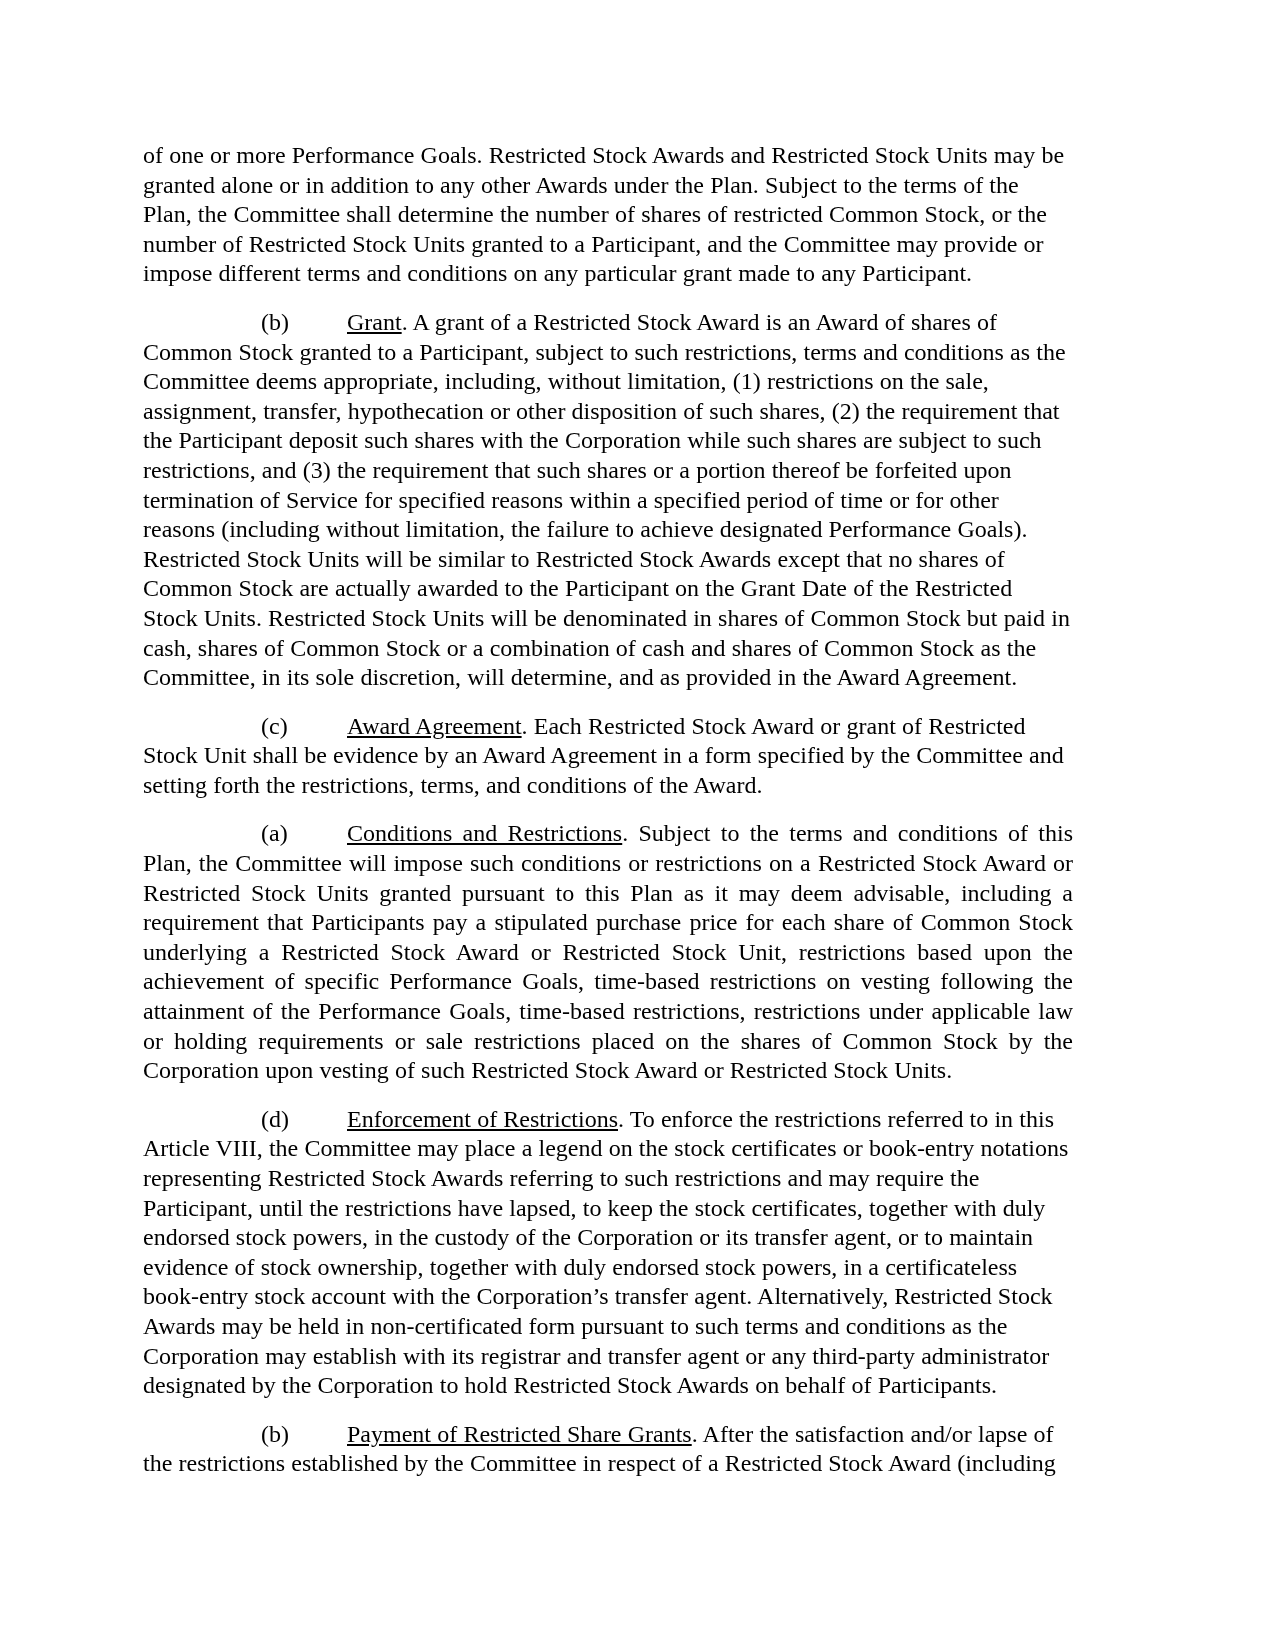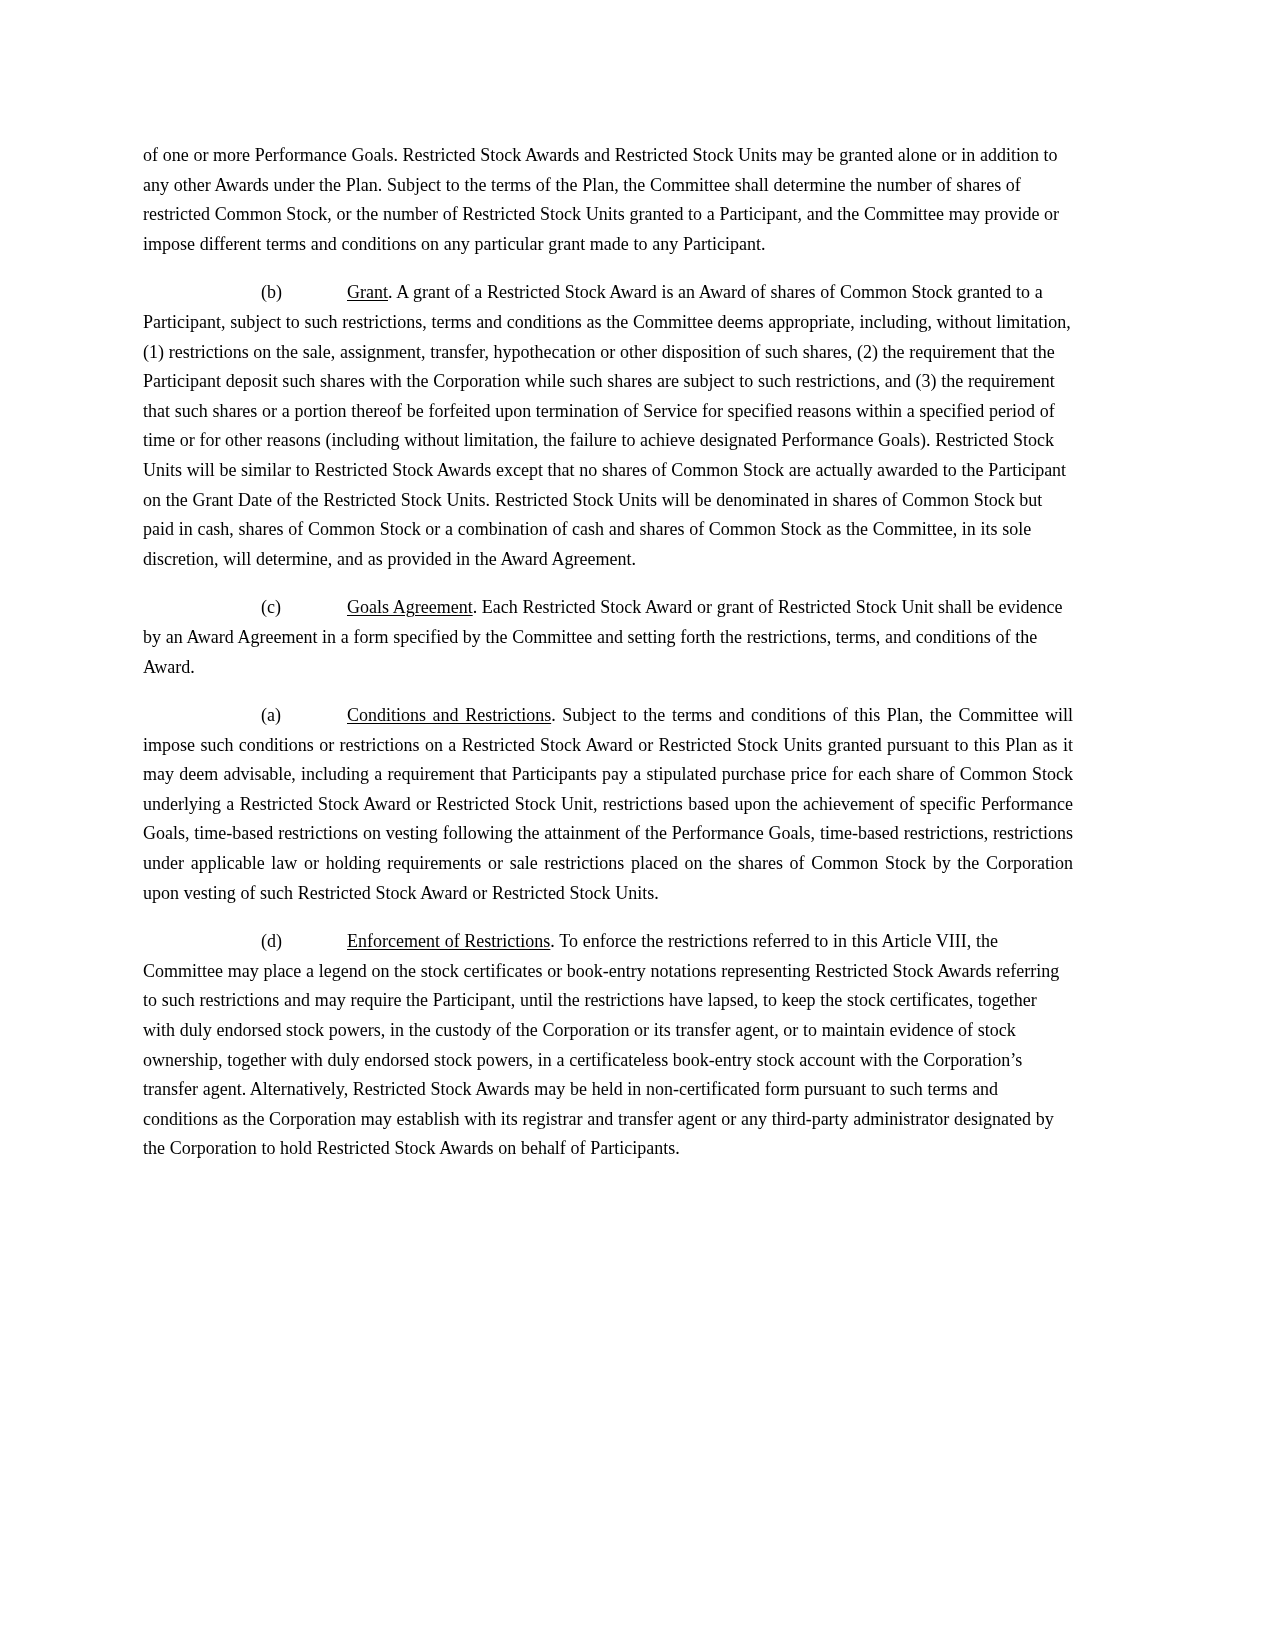--- a/index.html
+++ b/index.html
@@ -22,21 +22,21 @@
     overflow: hidden;
   }
   .text-block {
     position: absolute;
     left: 143px;
     top: 141px;
     width: 930px;
   }
   p.para {
     margin: 0 0 0 0;
-    font-size: 18px;
+    font-size: 24px;
     line-height: 29.6px;
     text-align: left;
     text-indent: 0;
     word-spacing: 0.2px;
     -webkit-font-smoothing: none;
   }
   p.para.justified {
     text-align: justify;
     text-justify: inter-word;
   }
@@ -61,26 +61,29 @@
 
     <p class="para">
       <span>of one or more Performance Goals.  Restricted Stock Awards and Restricted Stock Units may be granted alone or in addition to any other Awards under the Plan.  Subject to the terms of the Plan, the Committee shall determine the number of shares of restricted Common Stock, or the number of Restricted Stock Units granted to a Participant, and the Committee may provide or impose different terms and conditions on any particular grant made to any Participant.</span>
     </p>
 
     <p class="para">
       <span class="enum">(b)</span><span class="run-in-title">Grant</span><span>.  A grant of a Restricted Stock Award is an Award of shares of Common Stock granted to a Participant, subject to such restrictions, terms and conditions as the Committee deems appropriate, including, without limitation, (1) restrictions on the sale, assignment, transfer, hypothecation or other disposition of such shares, (2) the requirement that the Participant deposit such shares with the Corporation while such shares are subject to such restrictions, and (3) the requirement that such shares or a portion thereof be forfeited upon termination of Service for specified reasons within a specified period of time or for other reasons (including without limitation, the failure to achieve designated Performance Goals).  Restricted Stock Units will be similar to Restricted Stock Awards except that no shares of Common Stock are actually awarded to the Participant on the Grant Date of the Restricted Stock Units.  Restricted Stock Units will be denominated in shares of Common Stock but paid in cash, shares of Common Stock or a combination of cash and shares of Common Stock as the Committee, in its sole discretion, will determine, and as provided in the Award Agreement.</span>
     </p>
 
     <p class="para">
-      <span class="enum">(c)</span><span class="run-in-title">Goals Agreement</span><span>.  Each Restricted Stock Award or grant of Restricted Stock Unit shall be evidence by an Award Agreement in a form specified by the Committee and setting forth the restrictions, terms, and conditions of the Award.</span>
+      <span class="enum">(c)</span><span class="run-in-title">Award Agreement</span><span>.  Each Restricted Stock Award or grant of Restricted Stock Unit shall be evidence by an Award Agreement in a form specified by the Committee and setting forth the restrictions, terms, and conditions of the Award.</span>
     </p>
 
     <p class="para justified">
       <span class="enum">(a)</span><span class="run-in-title">Conditions and Restrictions</span><span>.  Subject to the terms and conditions of this Plan, the Committee will impose such conditions or restrictions on a Restricted Stock Award or Restricted Stock Units granted pursuant to this Plan as it may deem advisable, including a requirement that Participants pay a stipulated purchase price for each share of Common Stock underlying a Restricted Stock Award or Restricted Stock Unit, restrictions based upon the achievement of specific Performance Goals, time-based restrictions on vesting following the attainment of the Performance Goals, time-based restrictions, restrictions under applicable law or holding requirements or sale restrictions placed on the shares of Common Stock by the Corporation upon vesting of such Restricted Stock Award or Restricted Stock Units.</span>
     </p>
 
     <p class="para">
       <span class="enum">(d)</span><span class="run-in-title">Enforcement of Restrictions</span><span>.  To enforce the restrictions referred to in this Article VIII, the Committee may place a legend on the stock certificates or book-entry notations representing Restricted Stock Awards referring to such restrictions and may require the Participant, until the restrictions have lapsed, to keep the stock certificates, together with duly endorsed stock powers, in the custody of the Corporation or its transfer agent, or to maintain evidence of stock ownership, together with duly endorsed stock powers, in a certificateless book-entry stock account with the Corporation’s transfer agent. Alternatively, Restricted Stock Awards may be held in non-certificated form pursuant to such terms and conditions as the Corporation may establish with its registrar and transfer agent or any third-party administrator designated by the Corporation to hold Restricted Stock Awards on behalf of Participants.</span>
     </p>
 
+    <p class="para">
+      <span class="enum">(b)</span><span class="run-in-title">Payment of Restricted Share Grants</span><span>.  After the satisfaction and/or lapse of the restrictions established by the Committee in respect of a Restricted Stock Award (including</span>
+    </p>
 
   </div>
 </div>
 
 </body></html>

